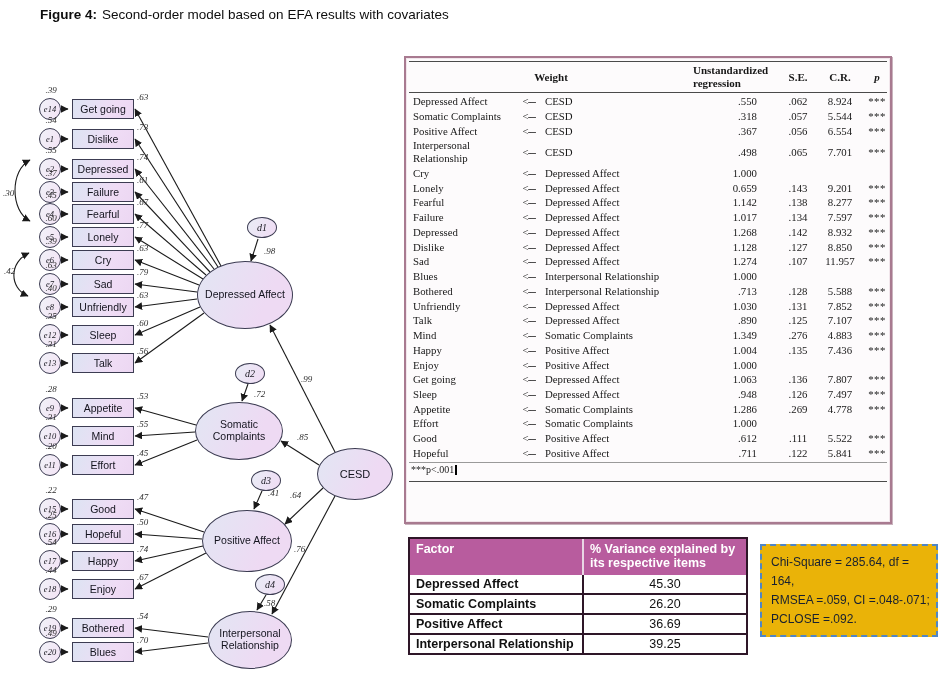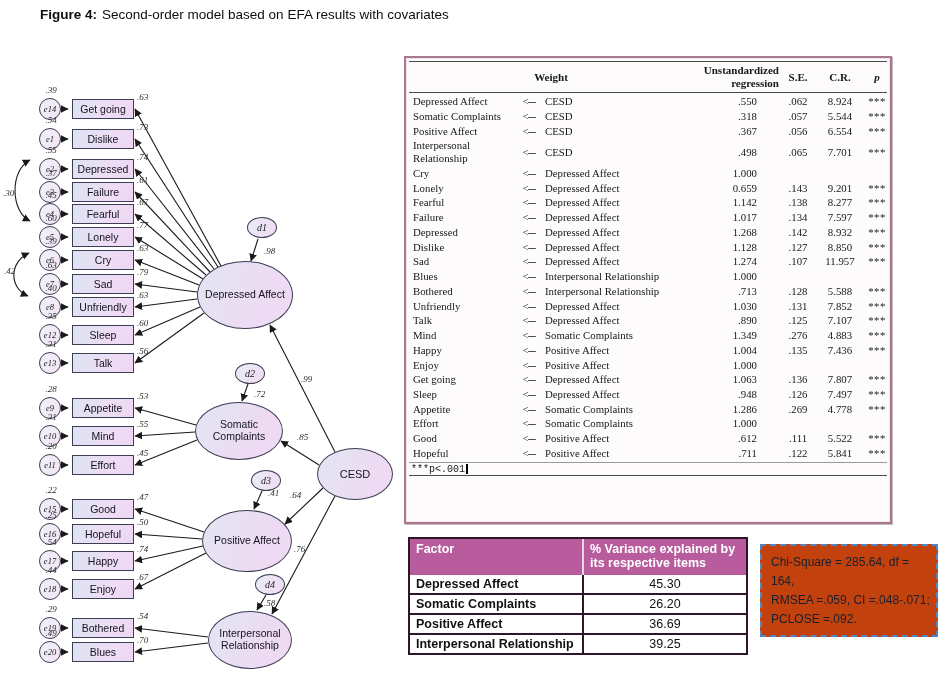--- a/index.html
+++ b/index.html
@@ -33,52 +33,52 @@
 
   
   .rt{position:absolute;left:404px;top:56px;width:488px;height:468px;box-sizing:border-box;
       background:#fdfbfc;border:2px solid #a87a90;
       box-shadow:inset 0 0 0 1px #f1e5eb,1px 1px 0 #c9b3bd;
       font-family:"Liberation Serif",serif;color:#181818;}
   .rt-head{display:grid;grid-template-columns:104px 32px 148px 86px 38px 46px 28px;
       margin:3px 3px 0 3px;padding:2px 0 3px 0;border-top:1.5px solid #4a4a4a;border-bottom:1.5px solid #4a4a4a;
       font-weight:bold;font-size:11px;align-items:center;}
   .rt-head .hw{grid-column:1/4;text-align:center;}
-  .rt-head .hu{grid-column:4;text-align:right;line-height:1.15;}
+  .rt-head .hu{grid-column:4;text-align:left;line-height:1.15;}
   .rt-head .hs{grid-column:5;text-align:center;}
   .rt-head .hc{grid-column:6;text-align:center;}
   .rt-head .hp{grid-column:7;text-align:center;font-style:italic;}
   .rt-body{margin:1px 3px 0 3px;}
   .rt-row{display:grid;grid-template-columns:104px 32px 148px 86px 38px 46px 28px;
       padding:1px 0;font-size:10.8px;line-height:1.18;align-items:center;}
   .rt-row .cd{padding-left:4px;}
   .rt-row .ca{text-align:center;letter-spacing:-1px;color:#222;}
   .rt-row .ce{text-align:right;padding-right:22px;}
   .rt-row .cs,.rt-row .cc{text-align:center;}
   .rt-row .cp{text-align:center;letter-spacing:0.5px;}
-  .rt-foot{margin:1px 3px 12px 3px;padding:1px 2px 0;font-size:10px;
-      border-top:1px solid #9a9a9a;border-bottom:1.5px solid #4a4a4a;font-family:Liberation Mono, monospace;}
+  .rt-foot{margin:1px 3px 12px 3px;padding:1px 2px 6px;font-size:10px;
+      border-top:1px solid #9a9a9a;border-bottom:1.5px solid #4a4a4a;}
   .cursor{display:inline-block;width:1.5px;height:10px;background:#000;margin-left:1px;vertical-align:-2px;}
 
   
   .ft{position:absolute;left:408px;top:537px;width:340px;box-sizing:border-box;
       border:2.5px solid #2e1628;background:#fff;}
   .ft-row{display:grid;grid-template-columns:172px 1fr;}
   .ft-row + .ft-row{border-top:2px solid #2e1628;}
   .ft-head{background:#b85c9e;color:#fff;font-weight:bold;font-size:12.5px;line-height:1.15;}
   .ft-head .ftc{padding:3px 6px 4px;}
   .ft-head .ftc+.ftc{border-left:2px solid #e9d6e4;}
   .ft-body{font-size:12.5px;}
   .ft-body .ftc{padding:2px 6px;}
   .ft-body .ftc.fname{font-weight:bold;}
   .ft-body .ftc+.ftc{border-left:2px solid #2e1628;text-align:center;}
 
   
   .fb{position:absolute;left:760px;top:544px;width:178px;box-sizing:border-box;
-      border:2px dashed #4f86c6;background:#c2410c;padding:7px 5px 6px 9px;
+      border:2px dashed #4f86c6;background:#eab308;padding:7px 5px 6px 9px;
       font-size:12px;line-height:1.58;color:#182030;}
 </style>
 </head>
 <body>
 
 <div class="page">
 
   <div class="title">
     <b>Figure 4:</b><span>Second-order model based on EFA results with covariates</span>
   </div>

